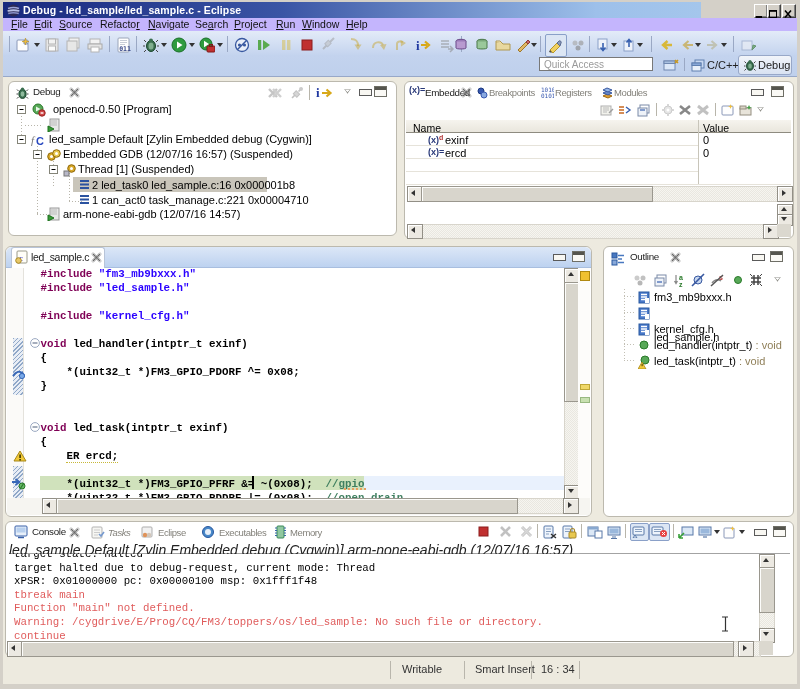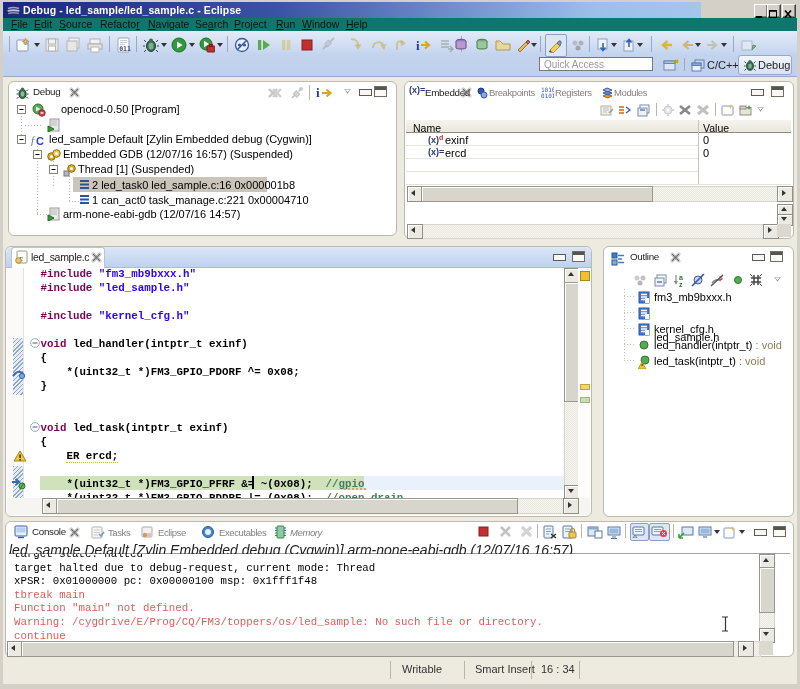--- a/index.html
+++ b/index.html
@@ -2,21 +2,21 @@
 <html><head><meta charset="utf-8">
 <style>
 html,body{margin:0;padding:0;}
 body{width:800px;height:689px;background:#d4d0c8;font-family:"Liberation Sans",sans-serif;overflow:hidden;position:relative;}
 .abs{position:absolute;}
 
 #titlebar{position:absolute;left:3px;top:2px;width:698px;height:16px;background:linear-gradient(to right,#18287e,#3a55a5 40%,#9dc0ea 85%,#a4c6ec);}
 #titletxt{position:absolute;left:20px;top:2px;color:#fff;font-weight:bold;font-size:10.5px;letter-spacing:0.1px;}
 .winbtn{position:absolute;top:2px;width:12px;height:12px;background:#d4d0c8;border-top:1px solid #fff;border-left:1px solid #fff;border-right:1px solid #404040;border-bottom:1px solid #404040;box-shadow:inset -1px -1px 0 #808080;}
 
-#menubar{position:absolute;left:3px;top:18px;width:794px;height:13px;background:#0f766e;font-size:10.5px;color:#111;}
+#menubar{position:absolute;left:3px;top:18px;width:794px;height:13px;background:#c4b5fd;font-size:10.5px;color:#111;}
 #menubar span{position:absolute;top:0px;}
 #menubar u{text-decoration:underline;}
 
 #toolbar{position:absolute;left:3px;top:31px;width:794px;height:45px;background:linear-gradient(#e3ebf8,#c3d3ee 55%,#bfd0ec);border-bottom:1px solid #98a8c8;}
 .sep1{position:absolute;top:5px;height:16px;width:1px;background:#9aa8c4;}
 .ti{position:absolute;top:6px;width:16px;height:16px;}
 .dd{position:absolute;top:12px;width:0;height:0;border-left:3px solid transparent;border-right:3px solid transparent;border-top:4px solid #333;}
 
 #qa{position:absolute;left:539px;top:57px;width:108px;height:11px;background:#fff;border:1px solid #787878;font-size:10px;color:#9a9a9a;padding:1px 0 0 4px;}
 
@@ -348,21 +348,21 @@
       </svg>
   <svg class="abs" style="left:69px;top:90px" width="13" height="13">
         <path d="M2 3 h9 M2 6.5 h9 M2 10 h9" stroke="#2a52a0" stroke-width="2.2"></path>
       </svg>
   <svg class="abs" style="left:38px;top:104px" width="14" height="14">
         <rect x="3" y="1" width="9" height="12" fill="#e8e8e8" stroke="#999"></rect>
         <path d="M4 3 h6 M4 5 h6 M4 7 h6" stroke="#bbb" stroke-width="1"></path>
         <path d="M1 8 L7 11 L1 14 Z" fill="#3a9a3a" stroke="#1a701a"></path>
       </svg>
 
-  <div class="abs tree" style="left:52px;top:0px;">openocd-0.50 [Program]</div>
+  <div class="abs tree" style="left:44px;top:0px;">openocd-0.50 [Program]</div>
   <div class="abs tree" style="left:40px;top:30px;">led_sample Default [Zylin Embedded debug (Cygwin)]</div>
   <div class="abs tree" style="left:54px;top:45px;">Embedded GDB (12/07/16 16:57) (Suspended)</div>
   <div class="abs tree" style="left:69px;top:60px;">Thread [1] (Suspended)</div>
   <div class="abs tree" style="left:83px;top:76px;">2 led_task0 led_sample.c:16 0x000001b8</div>
   <div class="abs tree" style="left:83px;top:91px;">1 can_act0 task_manage.c:221 0x00004710</div>
   <div class="abs tree" style="left:54px;top:105px;">arm-none-eabi-gdb (12/07/16 14:57)</div>
  </div>
 </div>
 
 <div class="panel" id="pvars" style="left:404px;top:81px;width:388px;height:156px;">
@@ -656,37 +656,37 @@
  <div class="abs tabtxt" style="left:26px;top:4px;">Console</div>
  <svg class="abs" style="left:63px;top:5px" width="11" height="11">
       <path d="M2 2 L9 9 M9 2 L2 9" stroke="#666" stroke-width="1.4"></path>
       <path d="M1 1 L3 1 L10 8 L10 10 L8 10 L1 3 Z M8 1 L10 1 L10 3 L3 10 L1 10 L1 8 Z" fill="none" stroke="#999" stroke-width="0.5"></path>
     </svg>
  <svg class="abs" style="left:84px;top:3px" width="15" height="14" opacity="0.75">
       <rect x="2" y="2" width="10" height="11" rx="1" fill="#f4f4f0" stroke="#999"></rect>
       <path d="M4 5 h6 M4 7.5 h6 M4 10 h4" stroke="#bbb"></path>
       <path d="M9 9 l2 2 l3 -4" stroke="#4878c0" stroke-width="1.6" fill="none"></path>
     </svg>
- <div class="abs itab" style="left:102px;top:5px;">Tasks</div>
+ <div class="abs itab" style="left:102px;top:5px;font-style:italic;">Tasks</div>
  <svg class="abs" style="left:134px;top:3px" width="15" height="14" opacity="0.8">
       <rect x="2" y="2" width="10" height="10" rx="1" fill="#eee" stroke="#999"></rect>
       <circle cx="5" cy="10" r="2.2" fill="#d87830"></circle>
       <circle cx="9" cy="10" r="2.2" fill="#c8b8a8"></circle>
     </svg>
  <div class="abs itab" style="left:152px;top:5px;">Eclipse</div>
  <svg class="abs" style="left:195px;top:3px" width="15" height="14">
       <circle cx="7" cy="7" r="5.5" fill="#4888c8" stroke="#2858a0"></circle>
       <circle cx="7" cy="7" r="3" fill="#e8f0fa"></circle>
     </svg>
  <div class="abs itab" style="left:213px;top:5px;">Executables</div>
  <svg class="abs" style="left:268px;top:3px" width="13" height="14">
       <rect x="3" y="1" width="7" height="12" rx="1" fill="#90c8a0" stroke="#38885a"></rect>
       <path d="M1 3 h2 M1 5.5 h2 M1 8 h2 M1 10.5 h2 M10 3 h2 M10 5.5 h2 M10 8 h2 M10 10.5 h2" stroke="#3868a8" stroke-width="1"></path>
     </svg>
- <div class="abs itab" style="left:284px;top:5px;font-style:italic;">Memory</div>
+ <div class="abs itab" style="left:284px;top:5px;">Memory</div>
 
  <svg class="abs" style="left:471px;top:3px" width="14" height="13">
       <rect x="2" y="2" width="9" height="9" fill="#c03030" stroke="#8c1c1c"></rect>
     </svg>
  <svg class="abs" style="left:493px;top:3px" width="14" height="13" opacity="0.6">
       <path d="M2 2 L11 11 M11 2 L2 11" stroke="#999" stroke-width="2.6"></path>
     </svg>
  <svg class="abs" style="left:514px;top:3px" width="15" height="13" opacity="0.55">
       <path d="M2 2 L11 11 M11 2 L2 11" stroke="#999" stroke-width="3"></path>
       <path d="M2 2 L11 11 M11 2 L2 11" stroke="#bbb" stroke-width="1.2"></path>

